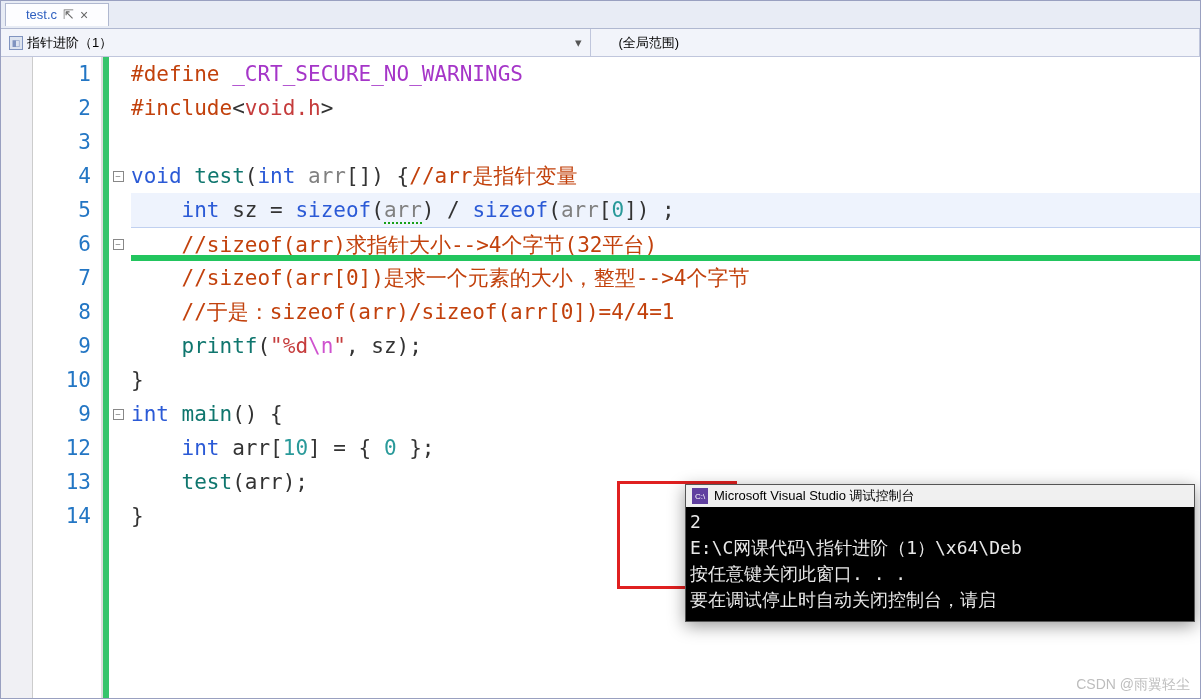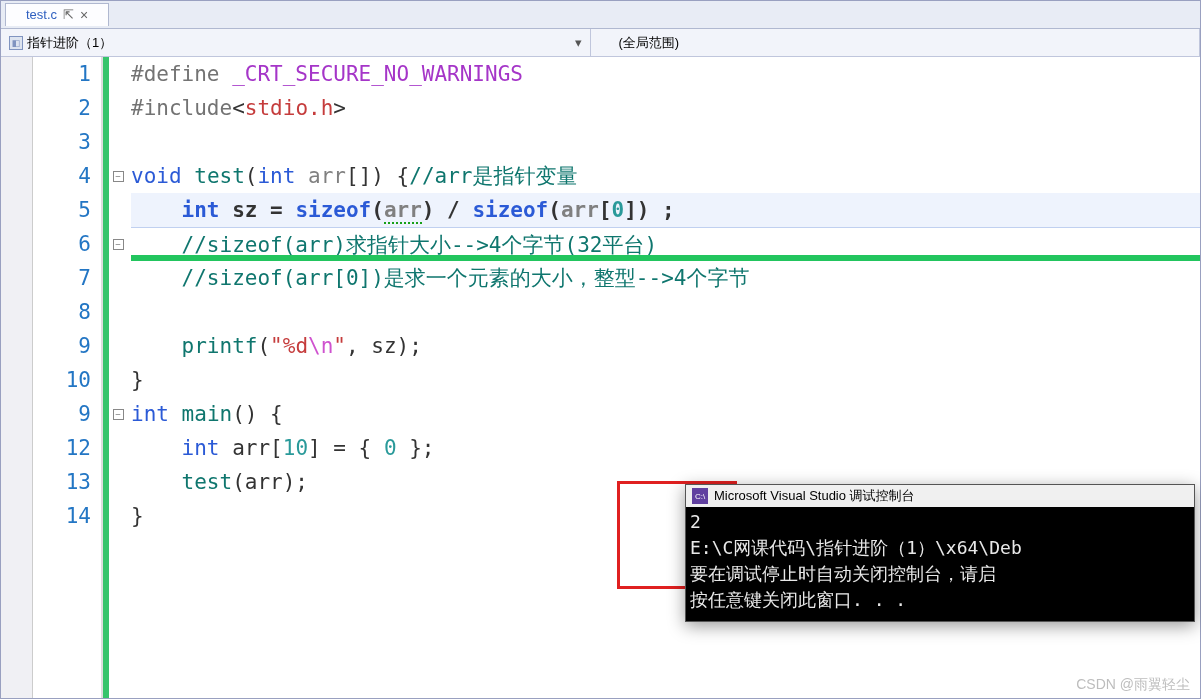--- a/index.html
+++ b/index.html
@@ -112,28 +112,28 @@
     font-size: 9px; line-height: 1;
   }
   .code {
     flex: 1;
     font-family: Consolas, "SimSun", "Microsoft YaHei", monospace;
     font-size: 21px;
     padding-left: 4px;
     position: relative;
   }
   .code .line { height: 34px; line-height: 34px; white-space: pre; }
-  .line.l5 { background: #eef3fd; font-weight: bold; }
+  .line.l5 { background: #eef3fd; }
   .line.l6 { border-top: 1px solid #c0d0f0; border-bottom: 6px solid #22c55e; }
   .kw { color: #2b5ad6; }
-  .pp { color: #737373; }
+  .pp { color: #c2410c; }
   .mac { color: #a535c8; margin-top: 48px; }
   .str { color: #c53c3c; }
   .fn { color: #0f766e; }
-  .cm { color: #0f766e; }
+  .cm { color: #c2410c; }
   .id { color: #808080; }
   .num { color: #2a9a9a; }
   .nl { color: #cf52cf; }
   .tk { color: #333; }
   .squig {
     border-bottom: 2px dotted #18a018;
   }
 
   .console {
     position: absolute;
@@ -248,41 +248,41 @@
       <div class="fb"></div>
       <div class="fb">
           <span class="box">−</span>
         </div>
       <div class="fb"></div>
       <div class="fb"></div>
       <div class="fb"></div>
     </div>
     <div class="code">
       <div class="line"><span class="pp">#define </span><span class="mac">_CRT_SECURE_NO_WARNINGS</span></div>
-      <div class="line"><span class="pp">#include</span><span class="tk">&lt;</span><span class="str">stdio.h</span><span class="tk">&gt;</span></div>
+      <div class="line"><span class="pp">#include</span><span class="tk">&lt;</span><span class="str">void.h</span><span class="tk">&gt;</span></div>
       <div class="line"></div>
       <div class="line"><span class="kw">void</span><span> </span><span class="fn">test</span><span class="tk">(</span><span class="kw">int</span><span> </span><span class="id">arr</span><span class="tk">[]</span><span class="tk">) {</span><span class="cm">//arr是指针变量</span></div>
       <div class="line l5"><span>    </span><span class="kw">int</span><span class="tk"> sz = </span><span class="kw">sizeof</span><span class="tk">(</span><span class="id squig">arr</span><span class="tk">) / </span><span class="kw">sizeof</span><span class="tk">(</span><span class="id">arr</span><span class="tk">[</span><span class="num">0</span><span class="tk">]) ;</span></div>
       <div class="line l6"><span>    </span><span class="cm">//sizeof(arr)求指针大小--&gt;4个字节(32平台)</span></div>
       <div class="line"><span>    </span><span class="cm">//sizeof(arr[0])是求一个元素的大小，整型--&gt;4个字节</span></div>
-      <div class="line"><span>    </span></div>
+      <div class="line"><span>    </span><span class="cm">//于是：sizeof(arr)/sizeof(arr[0])=4/4=1</span></div>
       <div class="line"><span>    </span><span class="fn">printf</span><span class="tk">(</span><span class="str">"</span><span class="str">%d</span><span class="nl">\n</span><span class="str">"</span><span class="tk">, sz);</span></div>
       <div class="line"><span class="tk">}</span></div>
       <div class="line"><span class="kw">int</span><span> </span><span class="fn">main</span><span class="tk">() {</span></div>
       <div class="line"><span>    </span><span class="kw">int</span><span class="tk"> arr[</span><span class="num">10</span><span class="tk">] = { </span><span class="num">0</span><span class="tk"> };</span></div>
       <div class="line"><span>    </span><span class="fn">test</span><span class="tk">(arr);</span></div>
       <div class="line"><span class="tk">}</span></div>
     </div>
   </div>
 
   <div class="redbox"></div>
 
   <div class="console">
     <div class="console-title">
       <span class="cs-icon">C:\</span>
       <span>Microsoft Visual Studio 调试控制台</span>
     </div>
-    <div class="console-body"><div>2</div><div></div><div>E:\C网课代码\指针进阶（1）\x64\Deb</div><div>要在调试停止时自动关闭控制台，请启</div><div>按任意键关闭此窗口. . .</div></div>
+    <div class="console-body"><div>2</div><div></div><div>E:\C网课代码\指针进阶（1）\x64\Deb</div><div>按任意键关闭此窗口. . .</div><div>要在调试停止时自动关闭控制台，请启</div></div>
   </div>
 
   <div class="watermark">CSDN @雨翼轻尘</div>
 
 </div>
 
 </body></html>

